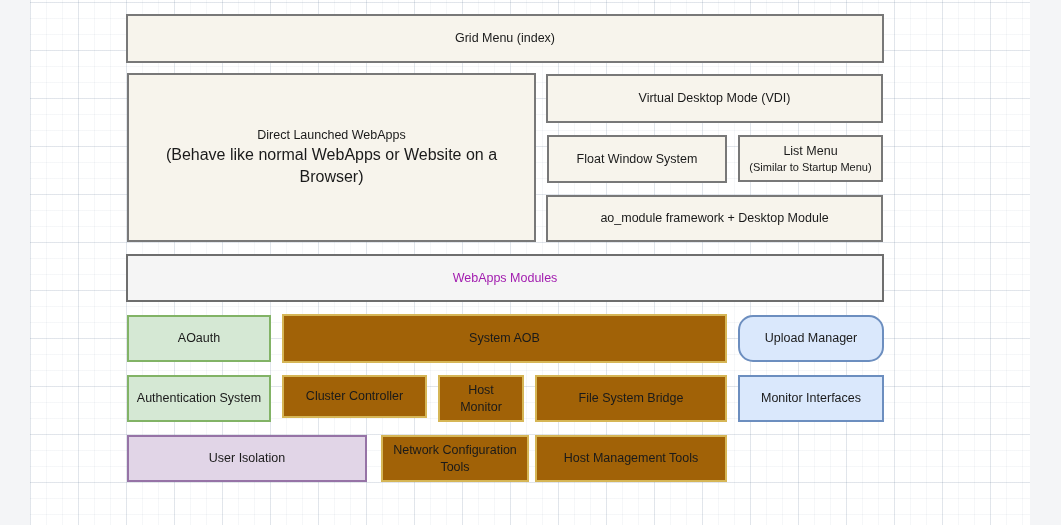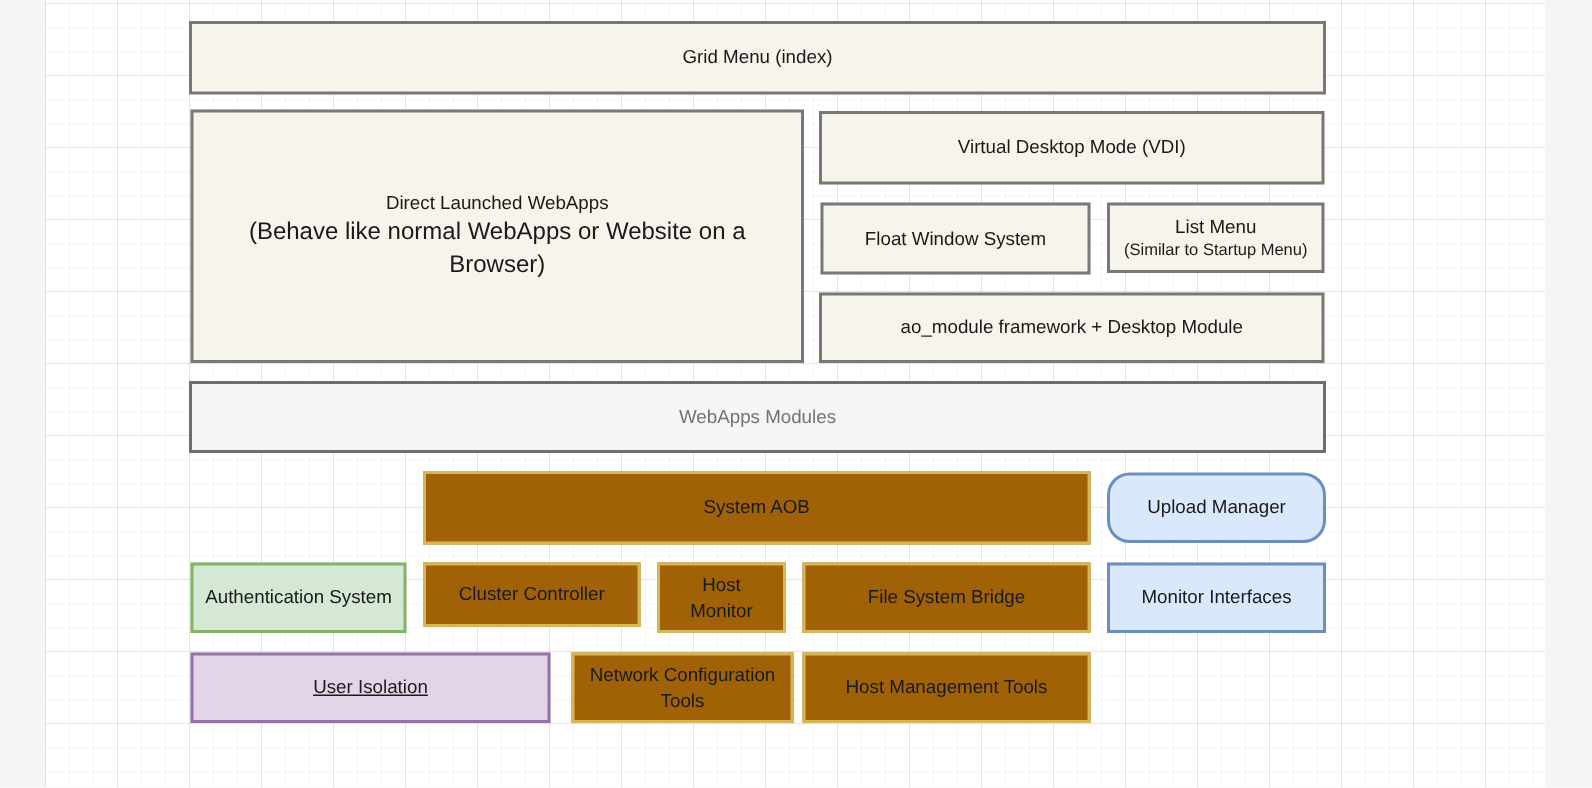--- a/index.html
+++ b/index.html
@@ -35,21 +35,21 @@
     justify-content: center;
     text-align: center;
     font-size: 12.5px;
     line-height: 1.35;
     color: #1a1a1a;
     padding: 2px 6px;
   }
   .box .sub { font-size: 16px; }
   .box .sub-small { font-size: 11px; color: #1a1a1a; }
   .cream  { background: #f7f4ec; border: 2px solid #787878; }
-  .gray   { background: #f5f5f5; border: 2px solid #6e6e6e; color: #737373; }
+  .gray   { background: #f5f5f5; border: 2px solid #6e6e6e; color: #a21caf; }
   .green  { background: #d5e8d4; border: 2px solid #82b366; }
   .yellow { background: #a16207; border: 2px solid #d6b656; }
   .blue   { background: #dae8fc; border: 2px solid #6c8ebf; }
   .purple { background: #e1d5e7; border: 2px solid #9673a6; }
 
   
   #b-grid-menu        { left:126px; top:14px;  width:758px; height:49px; }
   #b-direct-webapps   { left:127px; top:73px;  width:409px; height:169px; }
   #b-vdi              { left:546px; top:74px;  width:337px; height:49px; }
   #b-float-window     { left:547px; top:135px; width:180px; height:48px; }
@@ -57,21 +57,21 @@
   #b-ao-module        { left:546px; top:195px; width:337px; height:47px; }
   #b-webapps-modules  { left:126px; top:254px; width:758px; height:48px; }
   #b-aoauth           { left:127px; top:315px; width:144px; height:47px; }
   #b-system-aob       { left:282px; top:314px; width:445px; height:49px; }
   #b-upload-manager   { left:738px; top:315px; width:146px; height:47px;border-radius:15px; }
   #b-auth-system      { left:127px; top:375px; width:144px; height:47px; }
   #b-cluster-ctrl     { left:282px; top:375px; width:145px; height:43px; }
   #b-host-monitor     { left:438px; top:375px; width:86px;  height:47px; }
   #b-fs-bridge        { left:535px; top:375px; width:192px; height:47px; }
   #b-upload-ifaces    { left:738px; top:375px; width:146px; height:47px; }
-  #b-user-isolation   { left:127px; top:435px; width:240px; height:47px;text-decoration:underline; }
+  #b-user-isolation   { left:127px; top:435px; width:240px; height:47px; }
   #b-network-config   { left:381px; top:435px; width:148px; height:47px; }
   #b-host-mgmt        { left:535px; top:435px; width:192px; height:47px; }
 </style>
 </head>
 <body>
 
 <div class="scene">
   <div class="page"></div>
 
   <div class="box cream" id="b-grid-menu">
@@ -97,20 +97,23 @@
   </div>
 
   <div class="box cream" id="b-ao-module">
     <span>ao_module framework + Desktop Module</span>
   </div>
 
   <div class="box gray" id="b-webapps-modules">
     <span>WebApps Modules</span>
   </div>
 
+  <div class="box green" id="b-aoauth">
+    <span>AOauth</span>
+  </div>
 
   <div class="box yellow" id="b-system-aob">
     <span>System AOB</span>
   </div>
 
   <div class="box blue" id="b-upload-manager">
     <span>Upload Manager</span>
   </div>
 
   <div class="box green" id="b-auth-system">

